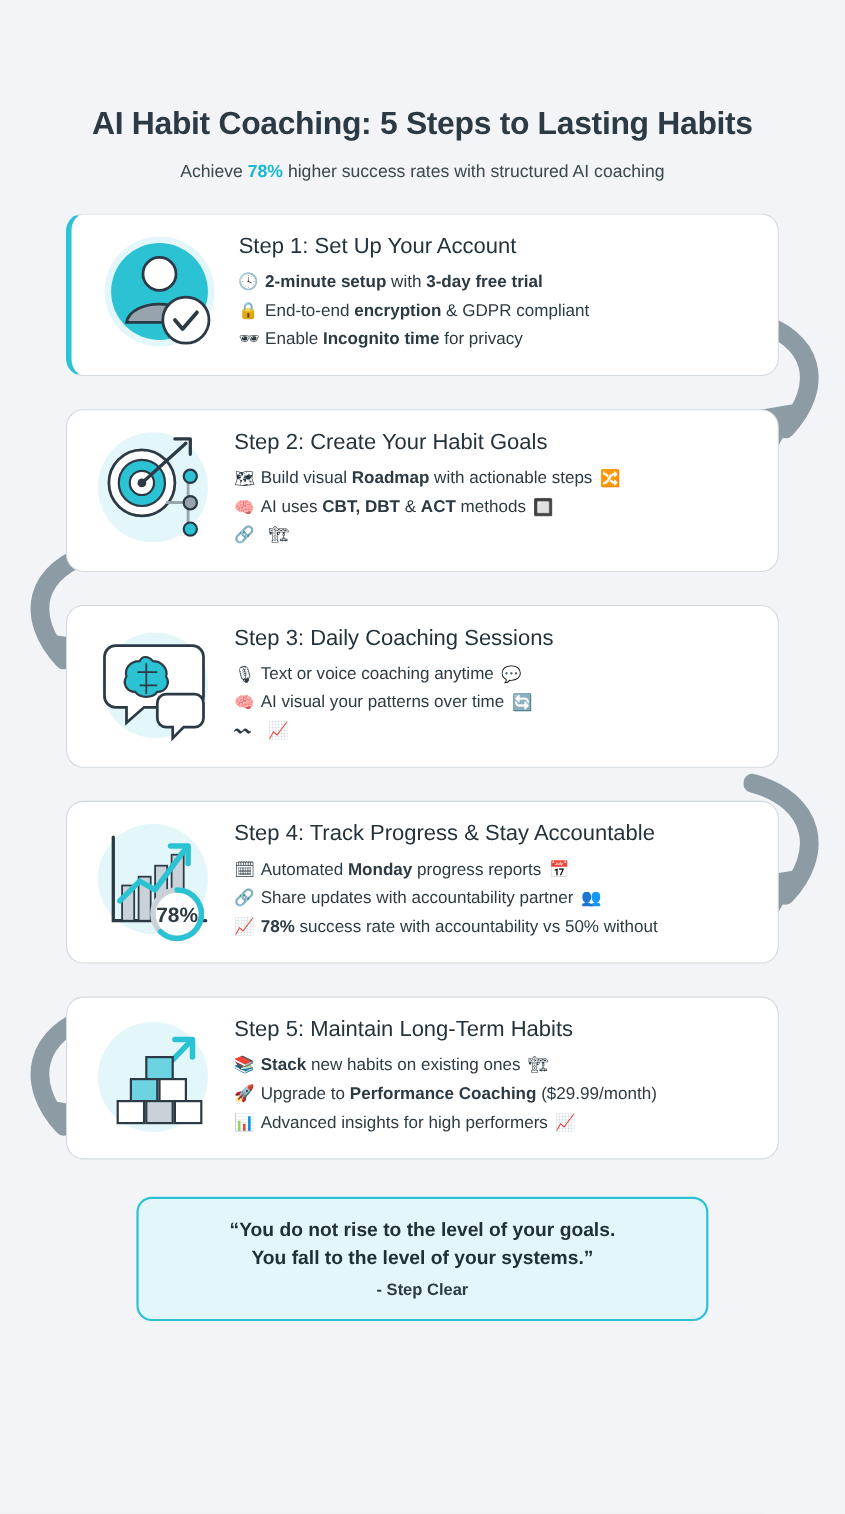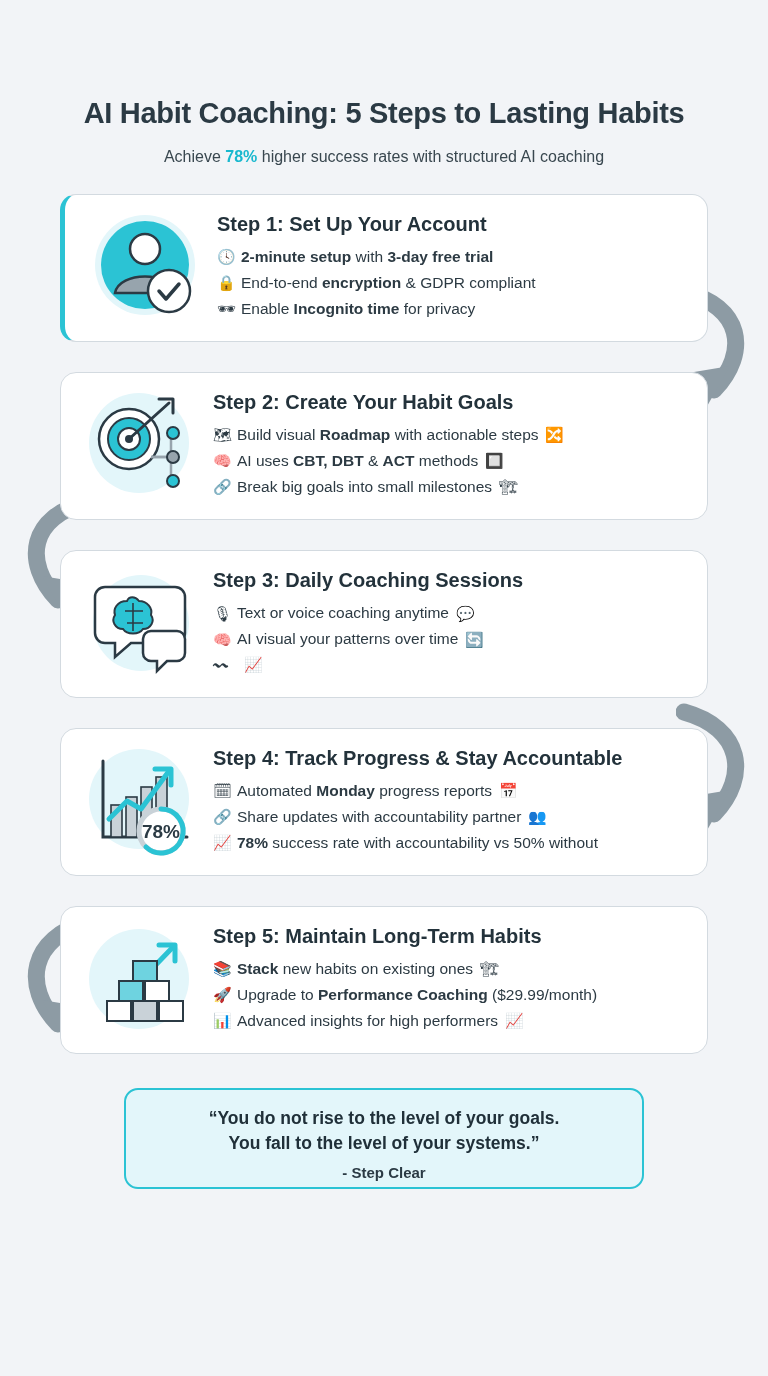--- a/index.html
+++ b/index.html
@@ -62,21 +62,21 @@
 
   .card-icon {
     width: 132px;
     min-width: 132px;
     height: 118px;
     position: relative;
   }
   .card-body { flex: 1; padding-left: 4px; }
   .card-title {
     font-size: 20px;
-    font-weight: bold;
+    font-weight: normal;
     color: #23323b;
     margin-bottom: 9px;
   }
   .bullet {
     display: flex;
     align-items: center;
     font-size: 15.5px;
     color: #2c3a43;
     line-height: 1.55;
     margin-bottom: 2px;
@@ -102,21 +102,21 @@
   }
 
   
   .quote-wrap {
     margin: 34px auto 0;
     width: 520px;
     background: #e3f6fa;
     border: 2.5px solid #2bc3d4;
     border-radius: 14px;
     text-align: center;
-    padding: 16px 18px 6px;
+    padding: 16px 18px 18px;
   }
   .quote-line {
     font-size: 17.5px;
     font-weight: bold;
     color: #203039;
     line-height: 1.42;
   }
   .quote-author {
     margin-top: 8px;
     font-size: 15px;
@@ -210,21 +210,20 @@
           <span><span>Build visual </span><b>Roadmap</b><span> with actionable steps</span></span>
           <span class="emoji-end">🔀</span>
         </div>
         <div class="bullet">
           <span class="emoji">🧠</span>
           <span><span>AI uses </span><b>CBT, DBT</b><span> &amp; </span><b>ACT</b><span> methods</span></span>
           <span class="emoji-end">🔲</span>
         </div>
         <div class="bullet">
           <span class="emoji">🔗</span>
-          <span>Break big goals into small milestones</span>
           <span class="emoji-end">🏗</span>
         </div>
       </div>
     </div>
 
     <div class="card">
       <div class="card-icon">
         <svg class="svg-icon" width="132" height="118" viewBox="0 0 132 118">
           <circle cx="64" cy="58" r="48" fill="#e3f6fa"></circle>
           <path d="M28 22 h70 a10 10 0 0 1 10 10 v36 a10 10 0 0 1 -10 10 h-44 l-16 14 v-14 h-10 a10 10 0 0 1 -10 -10 v-36 a10 10 0 0 1 10 -10 z" fill="#ffffff" stroke="#2b3a44" stroke-width="2.5"></path>

